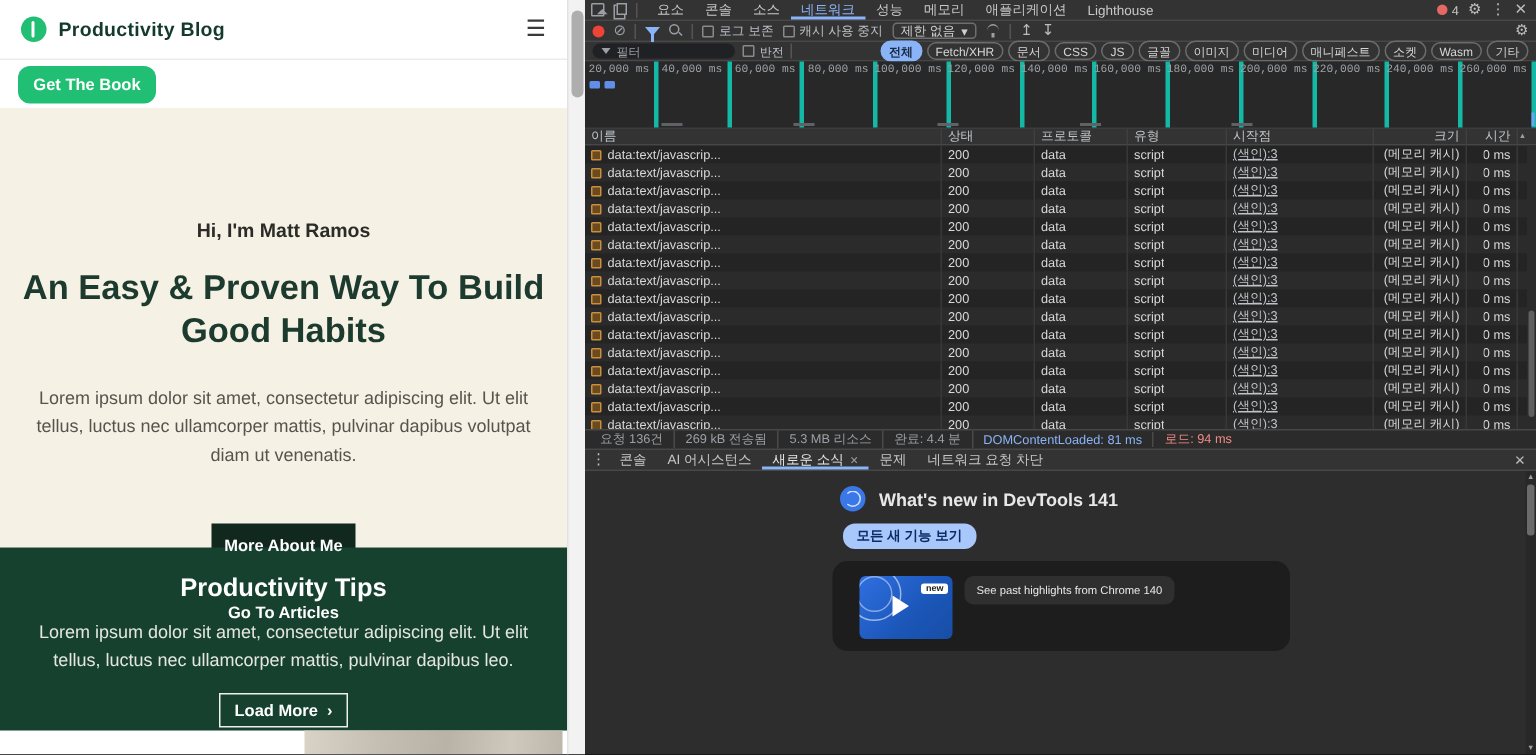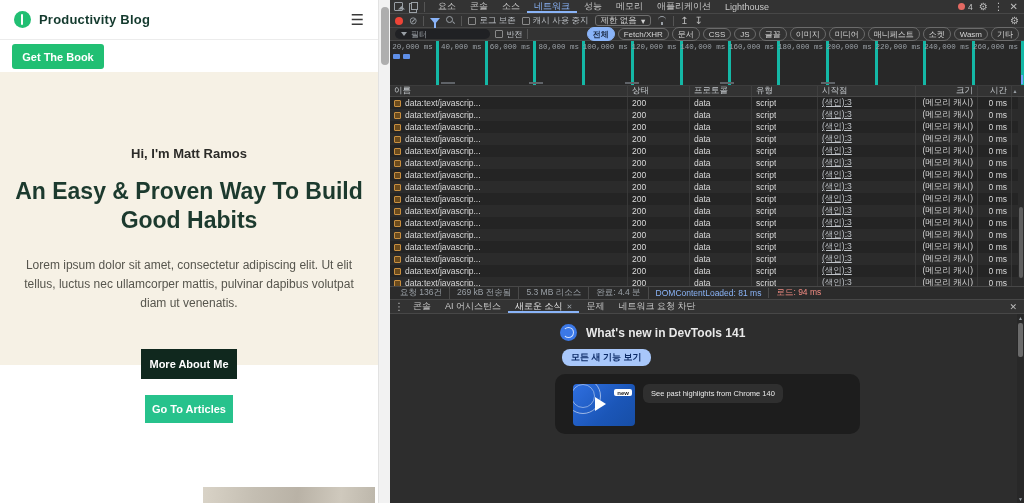--- a/index.html
+++ b/index.html
@@ -9,21 +9,21 @@
 
   
   .site { position:absolute; left:0; top:0; width:378px; height:503px; background:#fff; overflow:hidden; }
   .site-header { height:40px; background:#fff; border-bottom:1px solid #ececec; display:flex; align-items:center; padding:10px 14px; }
   .logo-dot { width:17px; height:17px; border-radius:50%; background:#21bf73; position:relative; margin-right:8px; }
   .logo-dot::after { content:""; position:absolute; left:7px; top:3px; width:2px; height:11px; background:#fff; border-radius:1px; }
   .brand { font-size:13px; font-weight:bold; color:#143a2e; letter-spacing:.2px; }
   .hamburger { margin-left:auto; font-size:15px; color:#3a3a3a; cursor:pointer; line-height:1; }
   .cta-row { height:32px; background:#fff; position:relative; }
   .btn-book { position:absolute; left:12px; top:4px; width:92px; height:25px; background:#21bf73; color:#fff;
-              font-size:11px; font-weight:bold; border:none; border-radius:3px; cursor:pointer; }
+              font-size:11px; font-weight:bold; border:none; border-radius:8px; cursor:pointer; }
   .hero { height:293px; background:#f6f1e5; text-align:center; padding-top:30px; }
   .greeting { font-size:13px; font-weight:600; color:#2b2b28;margin-top:44px; }
   .hero-title { font-size:23px; font-weight:800; color:#1c3a2e; line-height:1.28; max-width:352px; margin:16px auto 0; }
   .hero-body { font-size:12px; color:#56554d; line-height:1.6; max-width:356px; margin:20px auto 0; }
   .btn-dark { display:block; margin:36px auto 0; width:96px; height:30px; background:#10281e; color:#fff; font-size:11px; font-weight:600; border:none; cursor:pointer; }
   .btn-green { display:block; margin:16px auto 0; width:88px; height:28px; background:#27c28c; color:#fff; font-size:11px; font-weight:600; border:none; cursor:pointer; }
   .tips { height:122px; background:#16412e; text-align:center; padding-top:17px; }
   .tips-title { font-size:17px; font-weight:bold; color:#fff; }
   .tips-body { font-size:12px; color:#e4e6df; line-height:1.55; max-width:352px; margin:10px auto 0; }
   .btn-load { margin:13px auto 0; width:86px; height:23px; background:transparent; border:1.5px solid #eef0ea; color:#fff;
@@ -146,20 +146,28 @@
     </div>
     <div class="cta-row">
       <button class="btn-book">Get The Book</button>
     </div>
     <div class="hero">
       <div class="greeting">Hi, I'm Matt Ramos</div>
       <h1 class="hero-title">An Easy &amp; Proven Way To Build Good Habits</h1>
       <p class="hero-body">Lorem ipsum dolor sit amet, consectetur adipiscing elit. Ut elit tellus, luctus nec ullamcorper mattis, pulvinar dapibus volutpat diam ut venenatis.</p>
       <button class="btn-dark">More About Me</button>
       <button class="btn-green">Go To Articles</button>
+    </div>
+    <div class="tips">
+      <h2 class="tips-title">Productivity Tips</h2>
+      <p class="tips-body">Lorem ipsum dolor sit amet, consectetur adipiscing elit. Ut elit tellus, luctus nec ullamcorper mattis, pulvinar dapibus leo.</p>
+      <button class="btn-load">
+        <span>Load More</span>
+        <span>›</span>
+      </button>
     </div>
     <div class="gallery">
       <div class="g-img1"></div>
       <div class="g-img2"></div>
     </div>
   </div>
   <div class="site-scrollbar">
     <div class="site-thumb"></div>
   </div>
 

